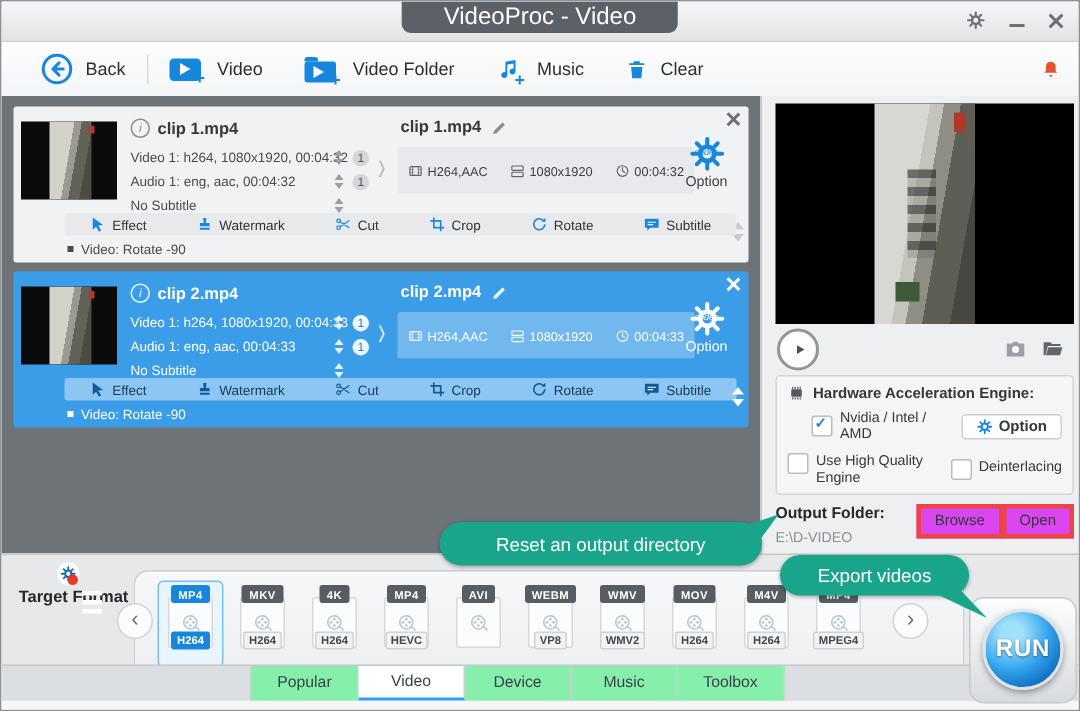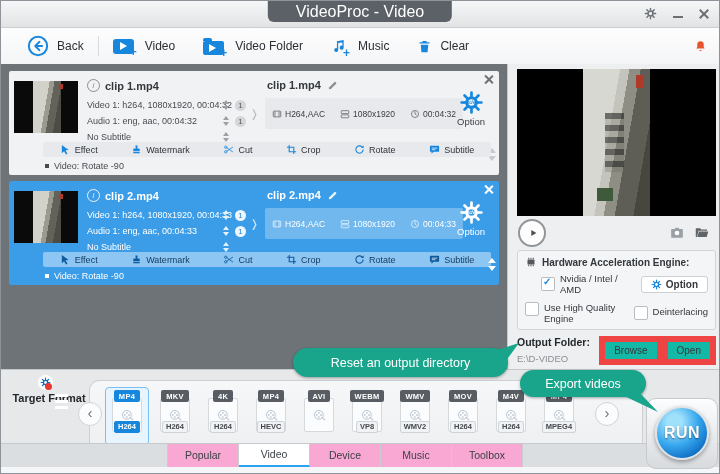--- a/index.html
+++ b/index.html
@@ -120,21 +120,21 @@
   .hwrow{display:flex;align-items:center;margin-top:7px;}
   .hwl{display:flex;align-items:flex-start;gap:5px}
   .hwr{display:flex;align-items:flex-start;gap:5px;margin-left:auto}
   .cb{width:12px;height:12px;border:1px solid #b9bdc1;border-radius:2px;background:#fff;position:relative;flex:none;cursor:pointer}
   .cb.checked::after{content:"\2713";position:absolute;left:1px;top:-2px;font-size:10px;font-weight:bold;color:var(--accent,#1787dd);}
   .help{color:#8a9095;font-weight:bold;cursor:pointer}
   .outrow{margin:6px 5px 0 9px;display:flex;justify-content:space-between;align-items:flex-start;}
   .outlbl{font-weight:bold;font-size:10.5px;color:#23282c}
   .outpath{font-size:9.5px;color:#8a9095;margin-top:5px}
   .obtns{display:flex}
-  .btn{background:#14b8a6;border:6px solid #ef4444;font-size:10px;padding:3px 9px;color:#33383c;cursor:pointer}
+  .btn{background:#d946ef;border:3px solid #ef4444;font-size:10px;padding:3px 9px;color:#33383c;cursor:pointer}
   .btn+.btn{margin-left:-1px}
   
   .bottom{position:absolute;left:0;top:368px;width:720px;height:106px;background:#e6e8ea;border-top:1px solid #c3c7ca;}
   .bstrip{position:absolute;left:0;top:97px;width:100%;height:9px;background:#f4f6f7;}
   .fmtbox{position:absolute;left:88px;top:10px;width:552px;height:63px;border:1px solid #ccd0d3;border-bottom:none;
           border-radius:10px 10px 0 0;background:linear-gradient(#f6f7f9,#eef0f2);}
   .tgt{position:absolute;left:10px;top:16px;width:76px;text-align:center;cursor:pointer}
   .tgticon{position:relative;width:30px;height:36px;margin:0 auto;background:var(--accent,#1787dd);border-radius:4px;}
   .tgtlines{position:absolute;left:6px;top:8px;width:13px;height:2.5px;background:#fff;box-shadow:0 6px 0 #fff,0 12px 0 #fff;}
   .tgtgear{position:absolute;right:-4px;bottom:-4px;width:15px;height:15px;background:#fff;border-radius:50%;
@@ -154,21 +154,21 @@
             display:flex;align-items:center;justify-content:center;color:#b9c6d2;box-sizing:border-box;}
   .fmt-file svg{width:15px;height:15px}
   .fmt-codec{margin-top:-11px;z-index:2;background:#f1f2f4;border:1px solid #cfd3d6;font-size:7.5px;font-weight:bold;
              color:#42474c;padding:0 3px;border-radius:2px;min-height:10px;line-height:10px;min-width:10px;text-align:center}
   .fmt-codec:empty{visibility:hidden}
   .fmt.sel{border-color:#79c0f2;background:#e9f5fe;}
   .fmt.sel .fmt-badge{background:var(--accent,#1787dd)}
   .fmt.sel .fmt-codec{background:var(--accent,#1787dd);border-color:var(--accent,#1787dd);color:#fff}
   .tabs{position:absolute;left:0;top:73px;width:720px;height:24px;background:#dbdee1;border-top:1px solid #c6c9cd;
         display:flex;padding-left:166px;box-sizing:border-box;}
-  .tab{width:70px;text-align:center;line-height:23px;font-size:10.5px;color:#3c4146;background:#f9a8d4;
+  .tab{width:70px;text-align:center;line-height:23px;font-size:10.5px;color:#3c4146;background:#86efac;
        border-right:1px solid #c9cdd0;cursor:pointer}
   .tab:first-of-type{border-left:1px solid #c9cdd0}
   .tab.active{background:#fff;border-bottom:2px solid #2aa3f0;line-height:21px;}
   .runpad{position:absolute;left:645px;top:28px;width:72px;height:71px;background:linear-gradient(#fcfdfe,#d8dbde);
           border:1px solid #c6c9cd;border-radius:10px;box-shadow:inset 0 1px 0 #fff;box-sizing:border-box;}
   .runbtn{position:absolute;left:8px;top:7px;width:54px;height:54px;border-radius:50%;
           background:radial-gradient(circle at 35% 28%,#9fe0fb 0 16%,#38a8ef 48%,#0d6cc4 80%,#0a57a5 100%);
           border:2px solid #dfe3e6;box-shadow:0 2px 4px rgba(0,0,0,.35);color:#fff;font-weight:bold;font-size:16px;
           display:flex;align-items:center;justify-content:center;letter-spacing:.5px;box-sizing:border-box;
           text-shadow:0 1px 2px rgba(0,0,0,.45);cursor:pointer}

